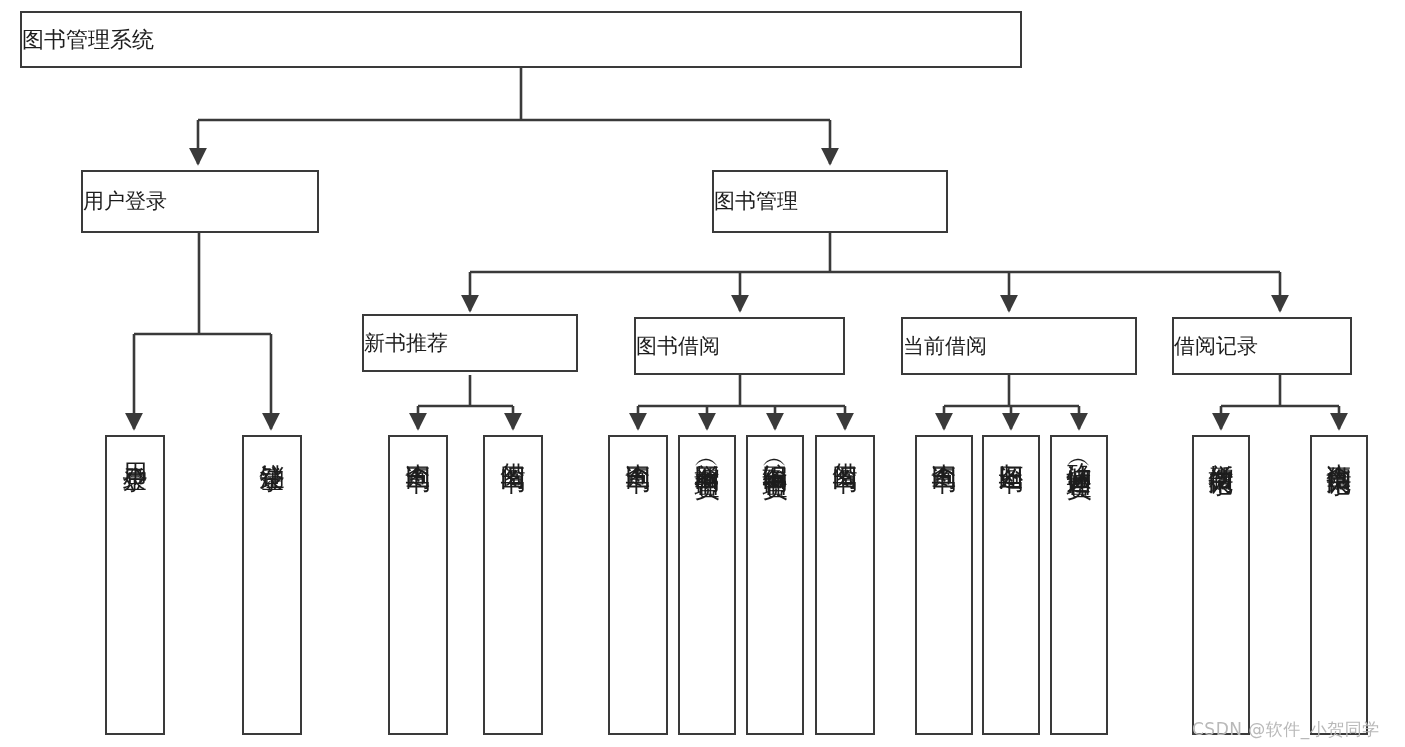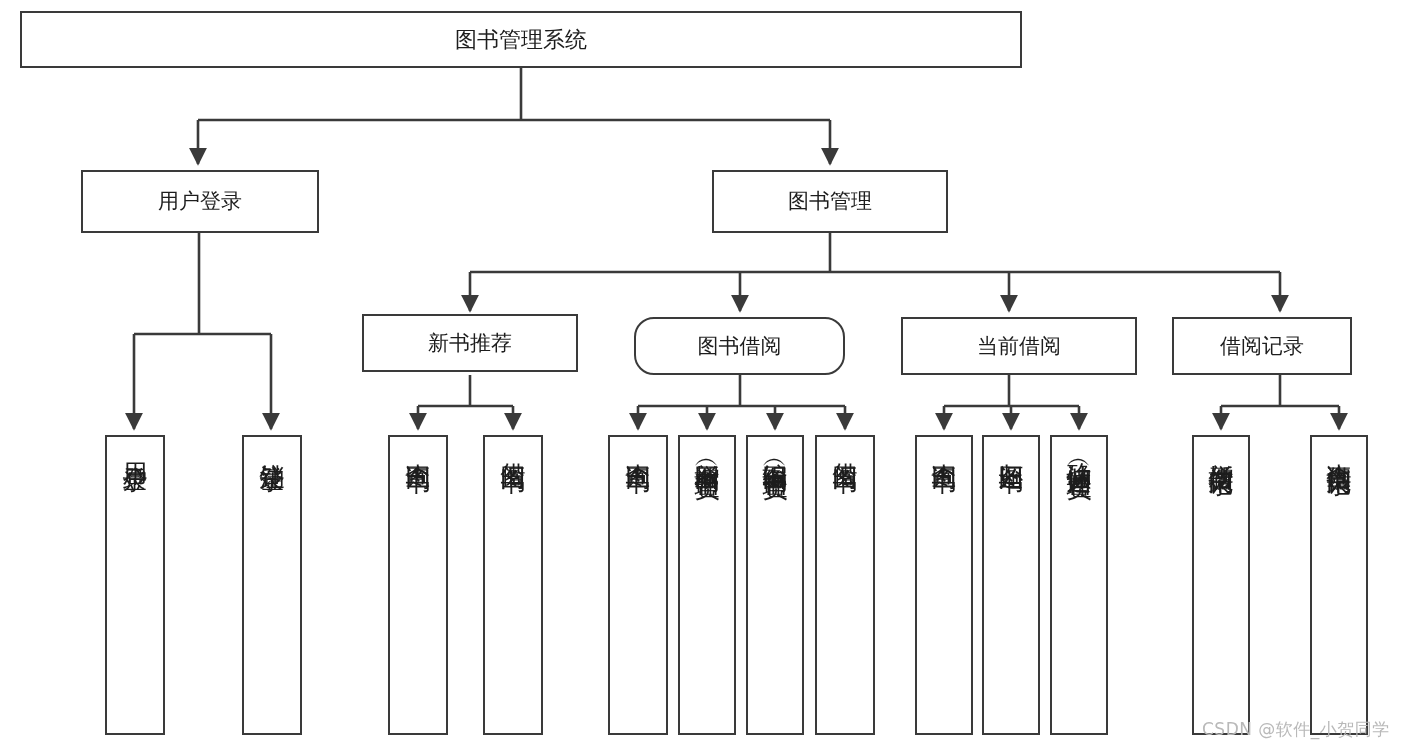--- a/index.html
+++ b/index.html
@@ -24,21 +24,20 @@
     width: 1405px;
     height: 747px;
   }
   .node {
     position: absolute;
     box-sizing: border-box;
     border: 2px solid #3a3a3a;
     background: #ffffff;
     display: flex;
     align-items: center;
-    justify-content: center;
     color: #1d1d1d;
   }
   .node .label {
     display: block;
     text-align: center;
     line-height: 1.18;
     white-space: nowrap;
   }
   .node.horiz .label {
     font-size: 21px;
@@ -131,21 +130,21 @@
   <div class="node horiz" style="left:81px; top:170px; width:238px; height:63px;">
     <span class="label">用户登录</span>
   </div>
   <div class="node horiz" style="left:712px; top:170px; width:236px; height:63px;">
     <span class="label">图书管理</span>
   </div>
 
   <div class="node horiz" style="left:362px; top:314px; width:216px; height:58px;">
     <span class="label">新书推荐</span>
   </div>
-  <div class="node horiz" style="left:634px; top:317px; width:211px; height:58px;border-radius:20px;">
+  <div class="node horiz" style="left:634px; top:317px; width:211px; height:58px;">
     <span class="label">图书借阅</span>
   </div>
   <div class="node horiz" style="left:901px; top:317px; width:236px; height:58px;">
     <span class="label">当前借阅</span>
   </div>
   <div class="node horiz" style="left:1172px; top:317px; width:180px; height:58px;">
     <span class="label">借阅记录</span>
   </div>
 
   <div class="node vert" style="left:105px; top:435px; width:60px; height:300px;">
@@ -185,15 +184,15 @@
     <span class="label">确认归还（管理员）</span>
   </div>
 
   <div class="node vert" style="left:1192px; top:435px; width:58px; height:300px;">
     <span class="label">新增借阅记录</span>
   </div>
   <div class="node vert" style="left:1310px; top:435px; width:58px; height:300px;">
     <span class="label">查询借阅记录</span>
   </div>
 
-  <div class="watermark" style="left:1192px; top:718px;padding-left:10px;">CSDN @软件_小贺同学</div>
+  <div class="watermark" style="left:1192px; top:718px;">CSDN @软件_小贺同学</div>
 
 </div>
 
 </body></html>

